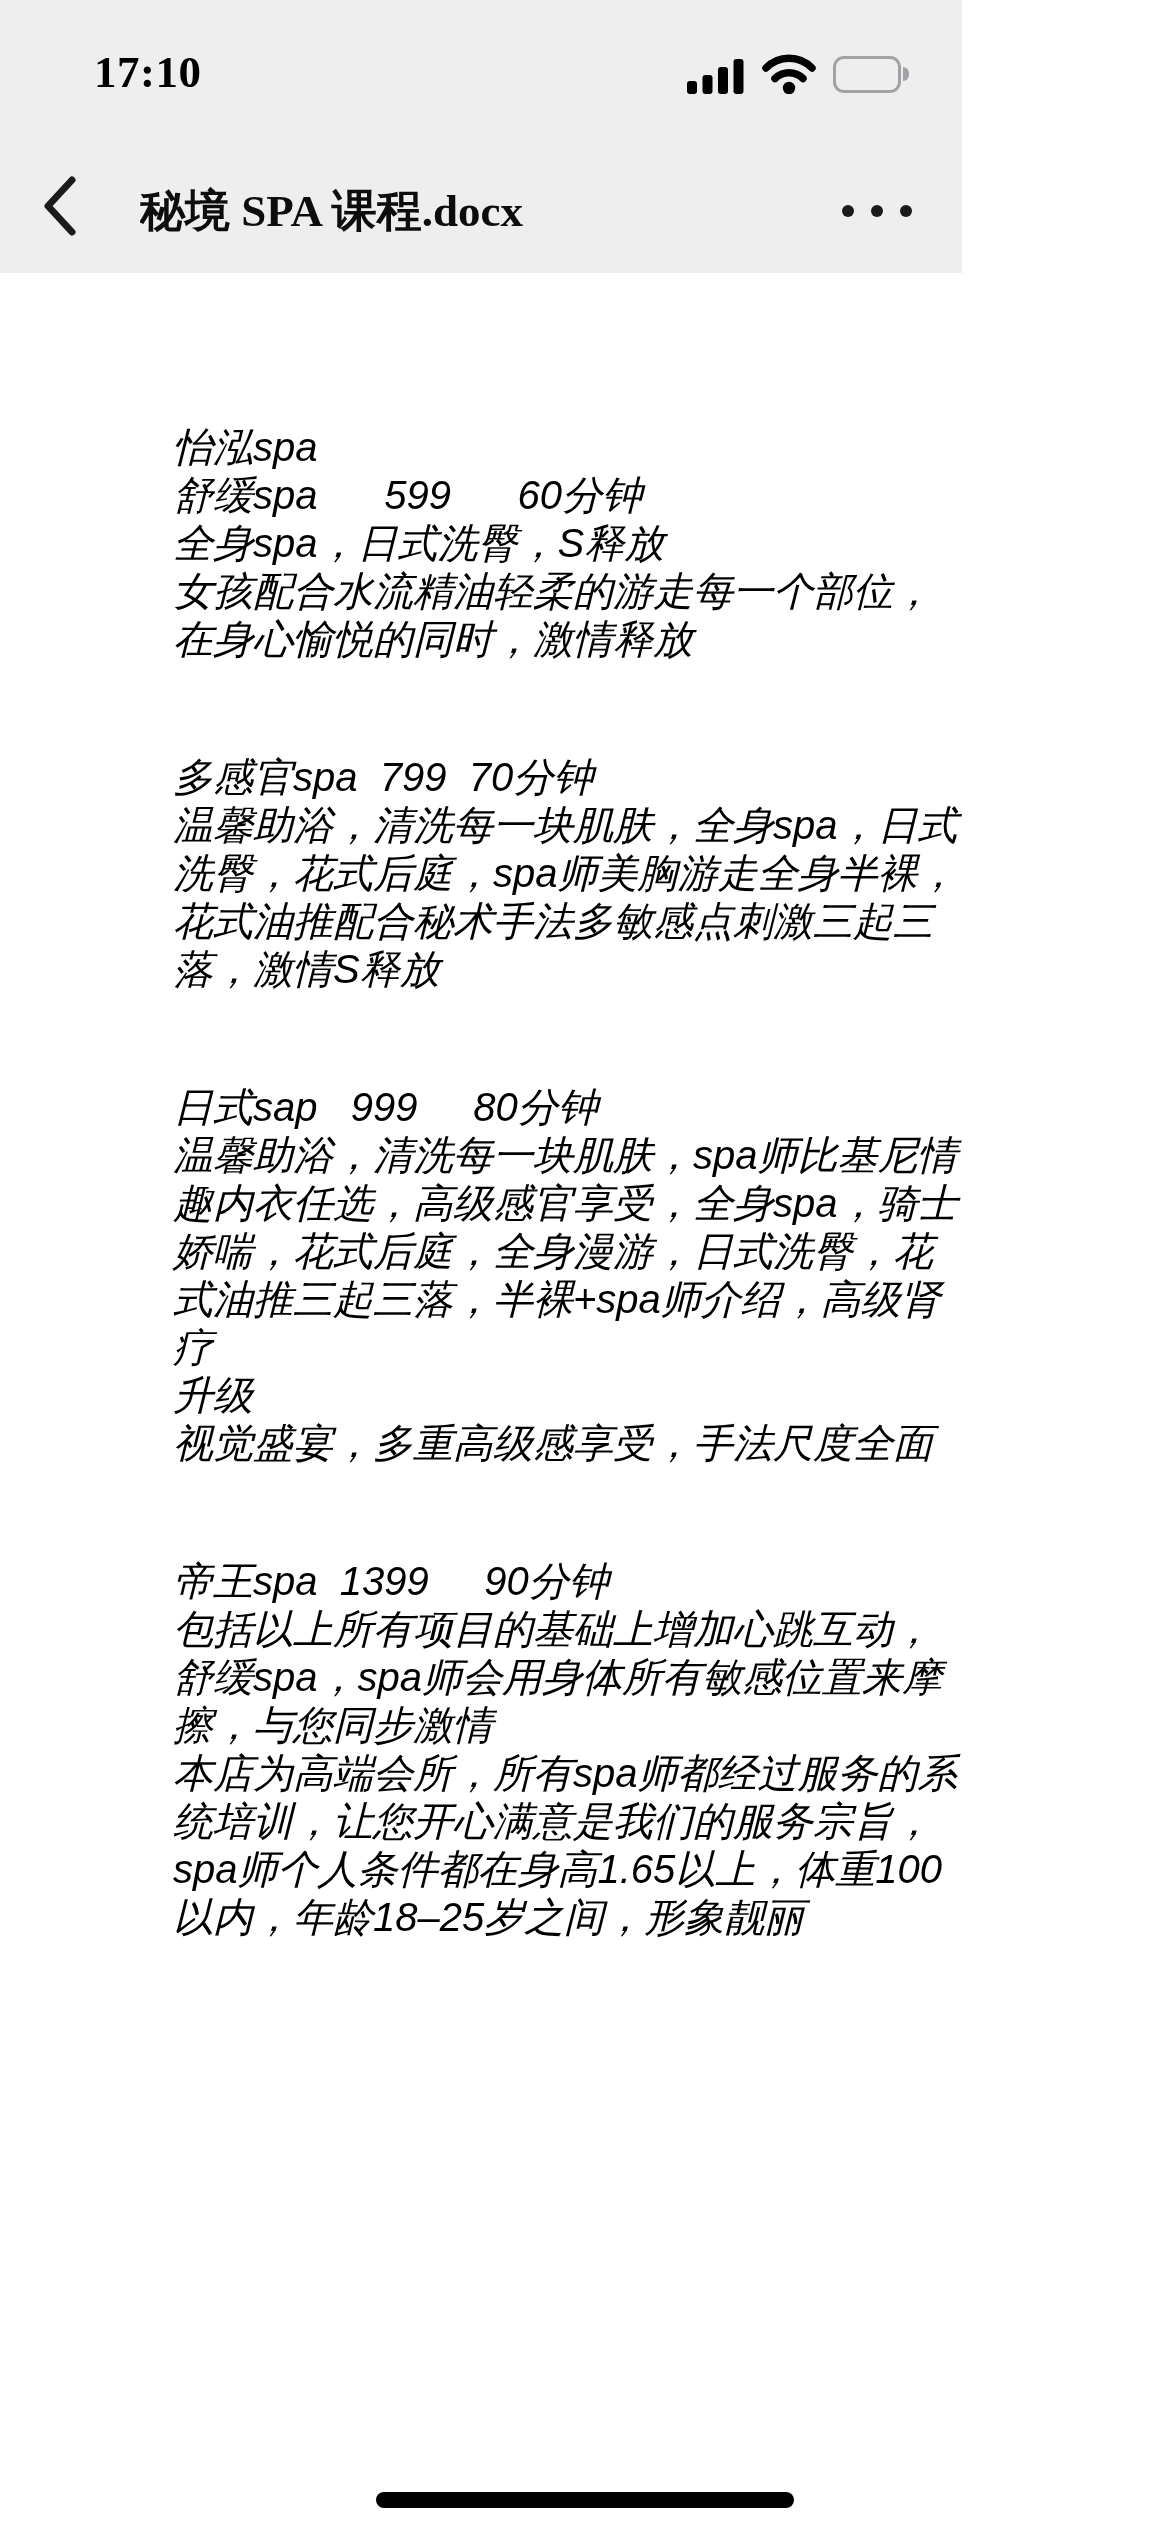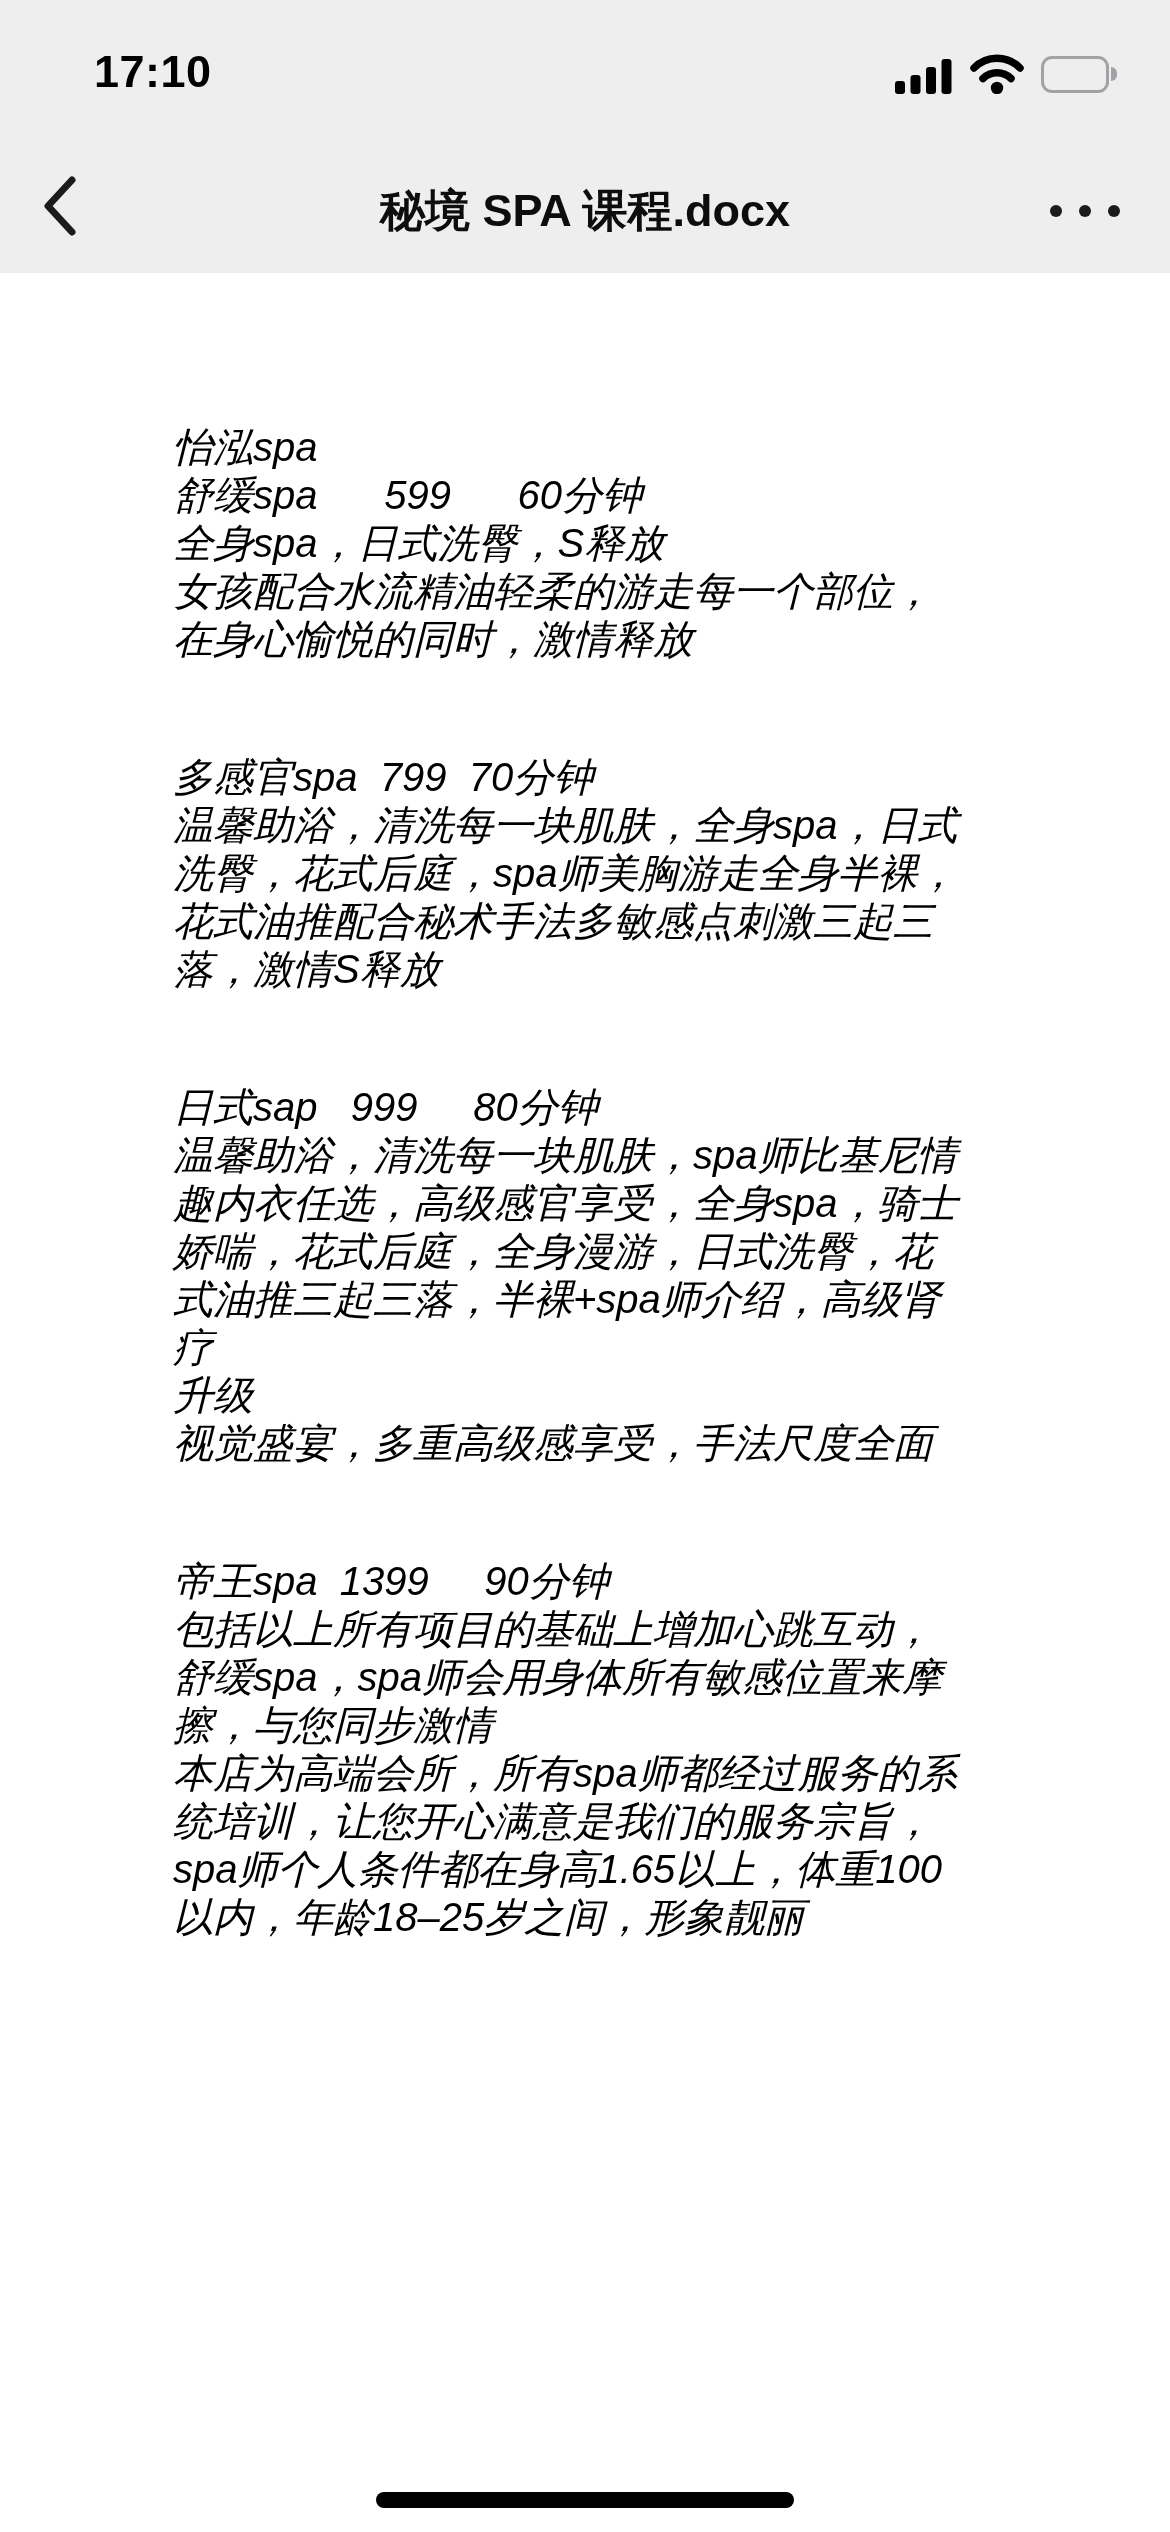--- a/index.html
+++ b/index.html
@@ -9,22 +9,23 @@
     background: #ffffff;
     font-family: "Liberation Sans", sans-serif;
     overflow: hidden;
     color: #000;
   }
 
   
   .chrome {
     position: absolute;
     top: 0; left: 0;
-    width: 1170px; height: 273px;
+    width: 962px; height: 273px;
     background: #eeeeee;
+    font-family: Liberation Serif, serif;
   }
 
   .time {
     position: absolute;
     left: 94px; top: 46px;
     font-size: 45px;
     font-weight: 700;
     letter-spacing: 0.5px;
     color: #000;
   }
@@ -62,21 +63,21 @@
   .back-btn {
     position: absolute;
     left: 40px; top: 174px;
     width: 60px; height: 66px;
     display: flex; align-items: center;
     background: none; border: none; cursor: pointer;
   }
   .nav-title {
     position: absolute;
     left: 140px; right: 140px; top: 181px;
-    text-align: center;
+    text-align: left;
     font-size: 45px;
     font-weight: 700;
     color: #0d0d0d;
     white-space: nowrap;
     overflow: hidden;
   }
   .more-btn {
     position: absolute;
     right: 50px; top: 196px;
     width: 70px; height: 30px;

